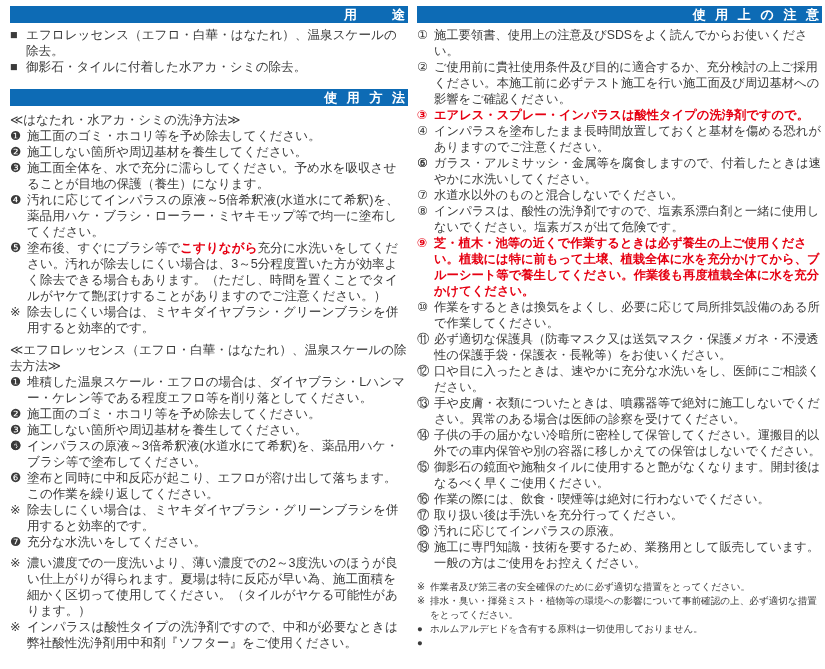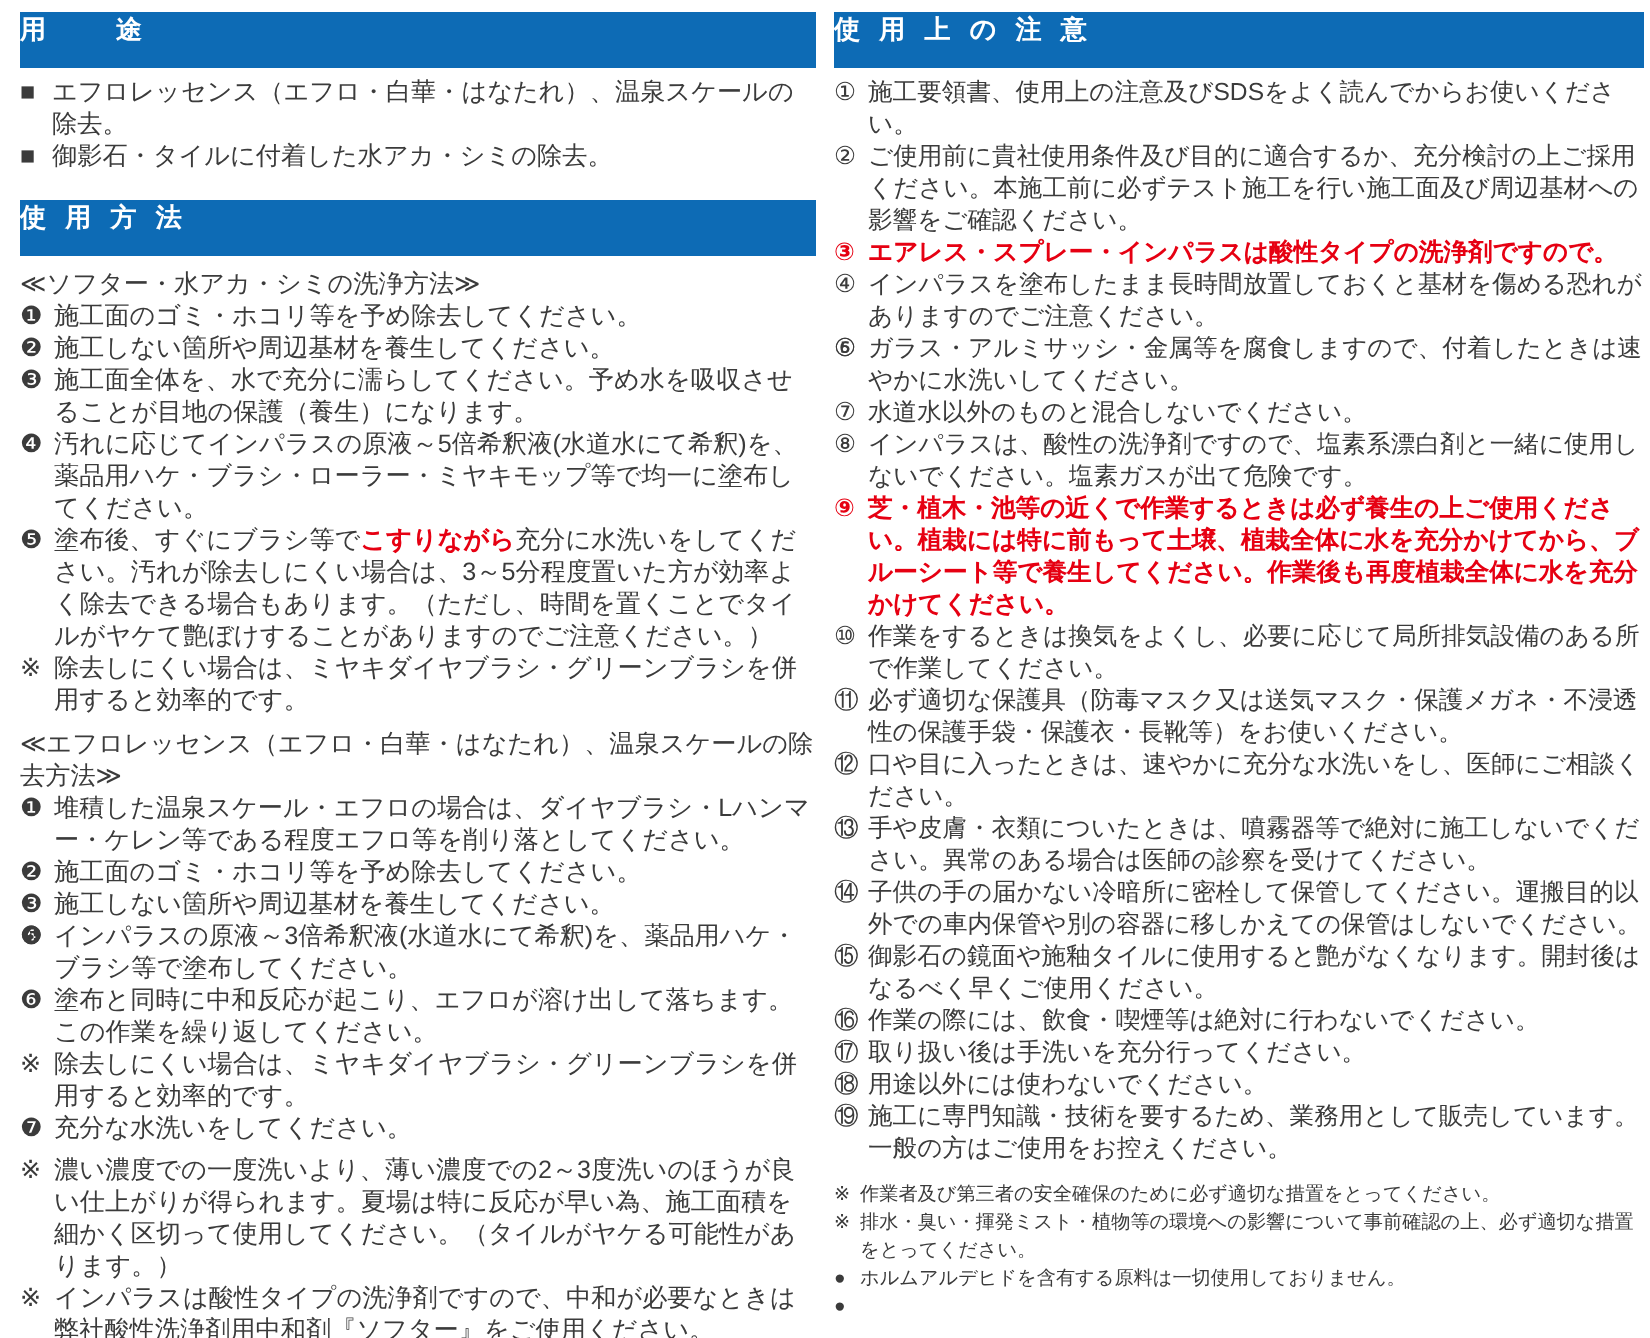--- a/index.html
+++ b/index.html
@@ -7,22 +7,22 @@
   body {
     font-family:"Liberation Sans","DejaVu Sans",sans-serif;
     color:#3b3b3b;
     -webkit-font-smoothing:antialiased;
   }
   .page { display:flex; width:825px; padding-top:6px; }
   .col-left  { width:398px; margin-left:10px; }
   .col-right { width:405px; margin-left:9px; }
 
   .bar {
-    background:#0d6bb5; color:#ffffff; text-align:left;
-    font-weight:bold; font-size:13px; height:28px; line-height:17px;
+    background:#0d6bb5; color:#ffffff; text-align:right;
+    font-weight:bold; font-size:13px; height:17px; line-height:17px;
     letter-spacing:3px;
   }
   .col-left .bar2 { margin-top:14px; }
 
   
   .bullets { margin-top:4px; }
   .b-row { position:relative; padding-left:16px; font-size:12.6px; line-height:16px; }
   .b-row .mk { position:absolute; left:0; top:0; }
 
   .sec-title { font-size:12.6px; line-height:16px; margin-top:6px; }
@@ -58,21 +58,21 @@
         <span>エフロレッセンス（エフロ・白華・はなたれ）、温泉スケールの除去。</span>
       </div>
       <div class="b-row">
         <span class="mk">■</span>
         <span>御影石・タイルに付着した水アカ・シミの除去。</span>
       </div>
     </div>
 
     <div class="bar bar2">使 用 方 法</div>
 
-    <div class="sec-title">≪ソフター・水アカ・シミの洗浄方法≫</div>
+    <div class="sec-title">≪はなたれ・水アカ・シミの洗浄方法≫</div>
     <div class="steps">
       <div class="row">
         <span class="mk">❶</span>
         <span>施工面のゴミ・ホコリ等を予め除去してください。</span>
       </div>
       <div class="row">
         <span class="mk">❷</span>
         <span>施工しない箇所や周辺基材を養生してください。</span>
       </div>
       <div class="row">
@@ -209,21 +209,21 @@
       <div class="c-row">
         <span class="mk">⑯</span>
         <span>作業の際には、飲食・喫煙等は絶対に行わないでください。</span>
       </div>
       <div class="c-row">
         <span class="mk">⑰</span>
         <span>取り扱い後は手洗いを充分行ってください。</span>
       </div>
       <div class="c-row">
         <span class="mk">⑱</span>
-        <span>用途以外には使わないでください。</span>
+        <span>汚れに応じてインパラスの原液。</span>
       </div>
       <div class="c-row">
         <span class="mk">⑲</span>
         <span>施工に専門知識・技術を要するため、業務用として販売しています。一般の方はご使用をお控えください。</span>
       </div>
     </div>
 
     <div class="small-notes">
       <div class="s-row">
         <span class="mk">※</span>

